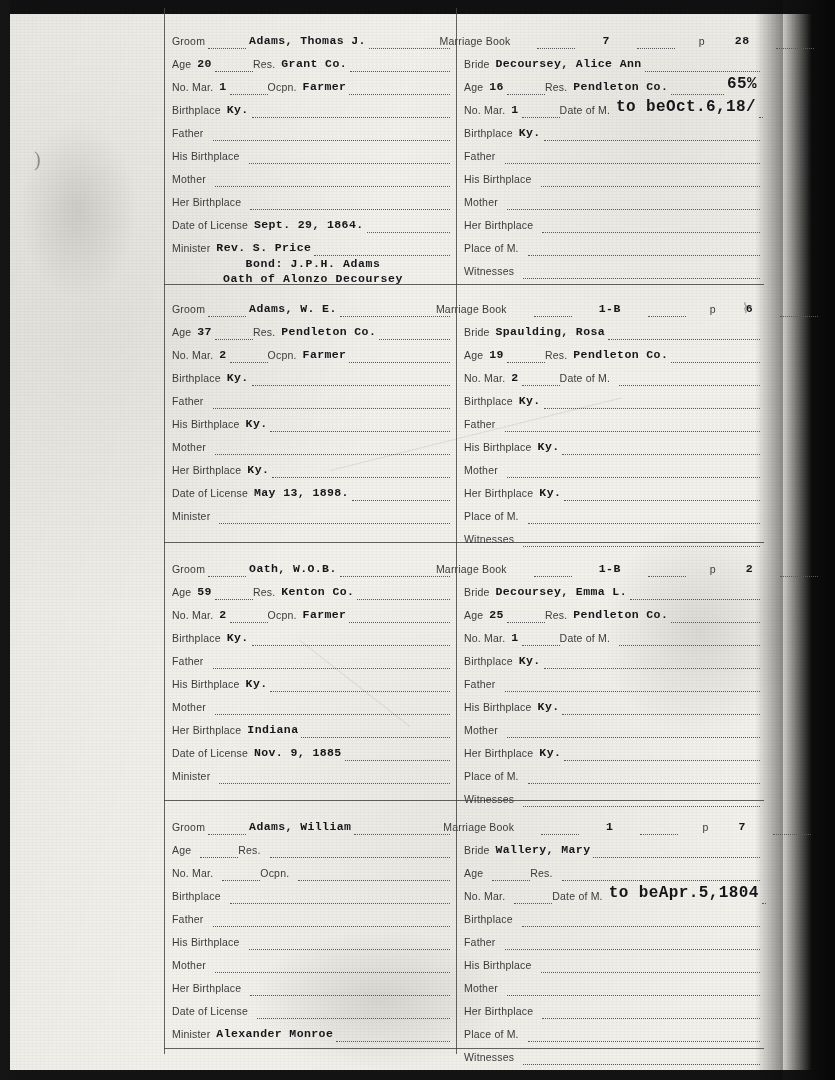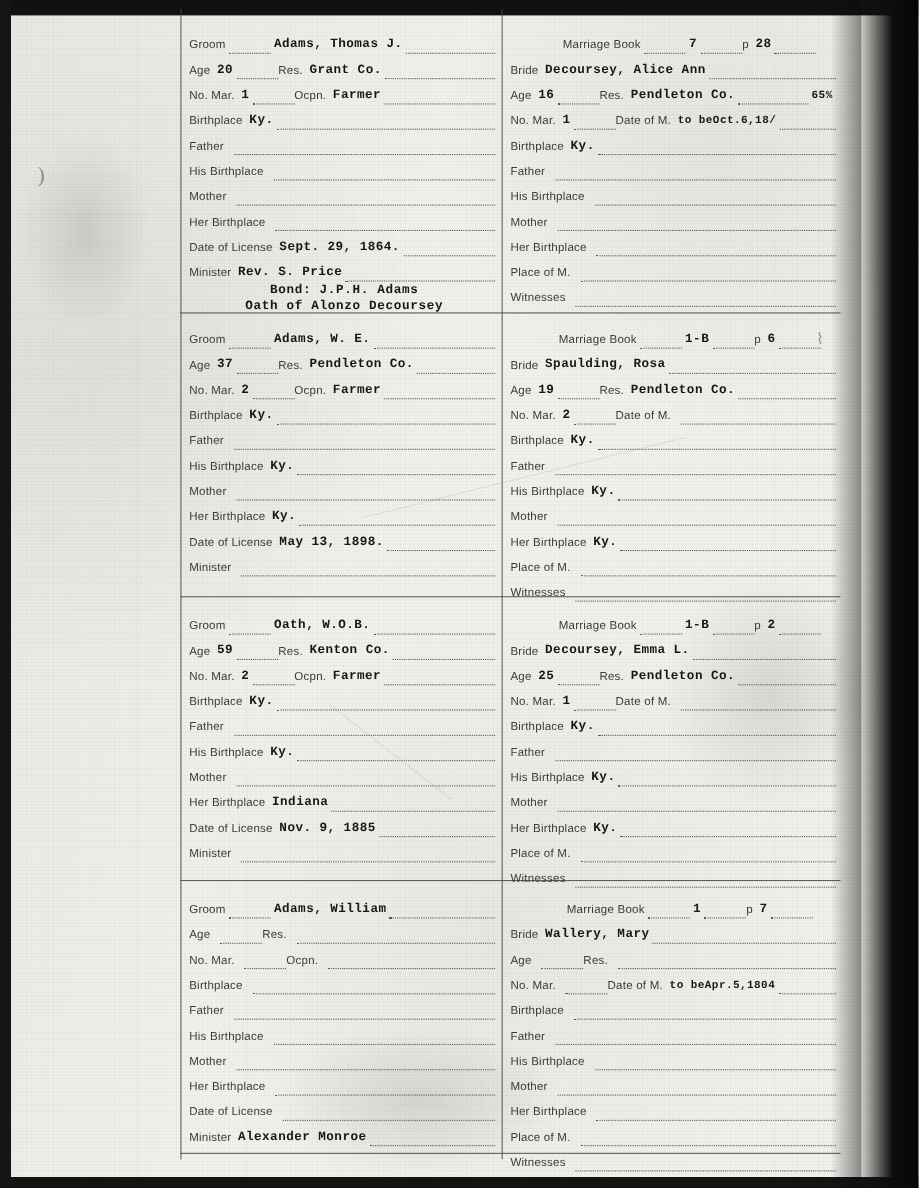--- a/index.html
+++ b/index.html
@@ -116,37 +116,38 @@
     font-family: "Liberation Mono", monospace;
     font-size: 11.5px;
     color: #17171a;
     letter-spacing: .4px;
     padding: 0 3px;
     flex: 0 0 auto;
     position: relative;
     bottom: 2px;
     font-weight: 700;
   }
-  .val.small { font-size: 10px; font-family: Liberation Mono, monospace; }
+  .val.small { font-size: 16px; font-family: Liberation Mono, monospace; }
   .dots {
     flex: 1 1 auto;
     border-bottom: 1px dotted #595959;
     height: 10px;
     min-width: 4px;
   }
   .dots.short { flex: 0 0 38px; }
 
   .bookrow {
     position: relative;
     height: 23px;
     display: flex;
     align-items: flex-end;
     justify-content: center;
     white-space: nowrap;
     padding-left: 30px;
+    gap: 24px;
   }
 
   .note {
     font-family: Liberation Mono, monospace;
     font-size: 11.5px;
     font-weight: 700;
     color: #17171a;
     letter-spacing: .6px;
     line-height: 15px;
     padding-left: 4px;

